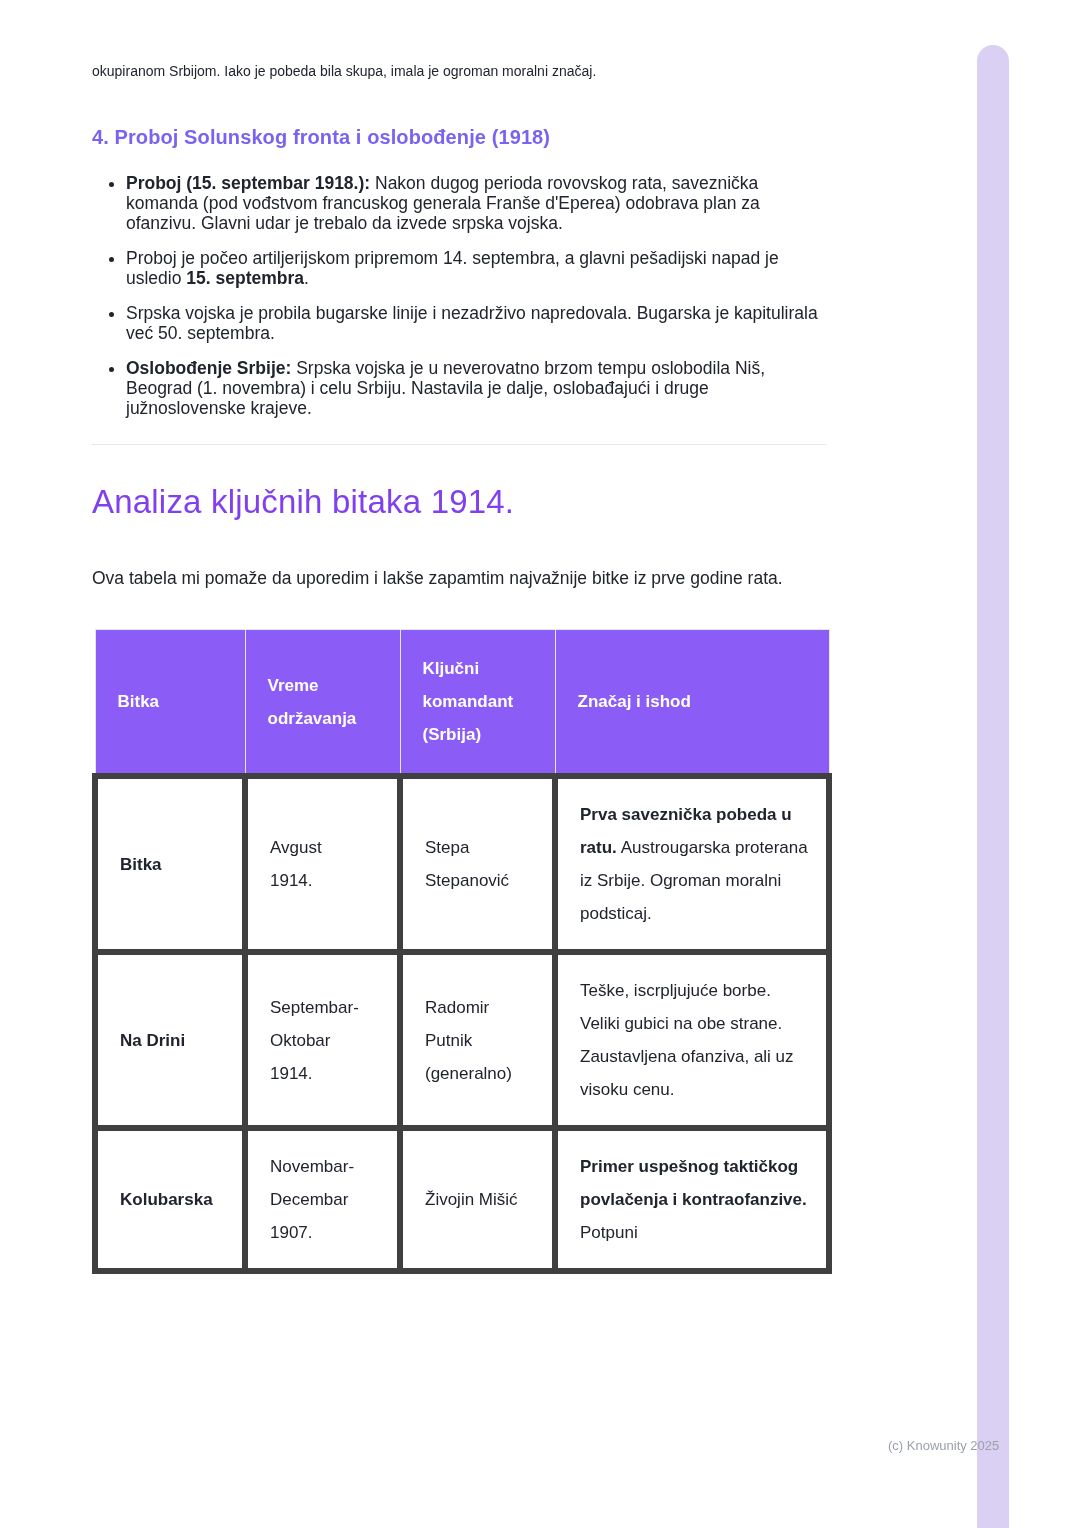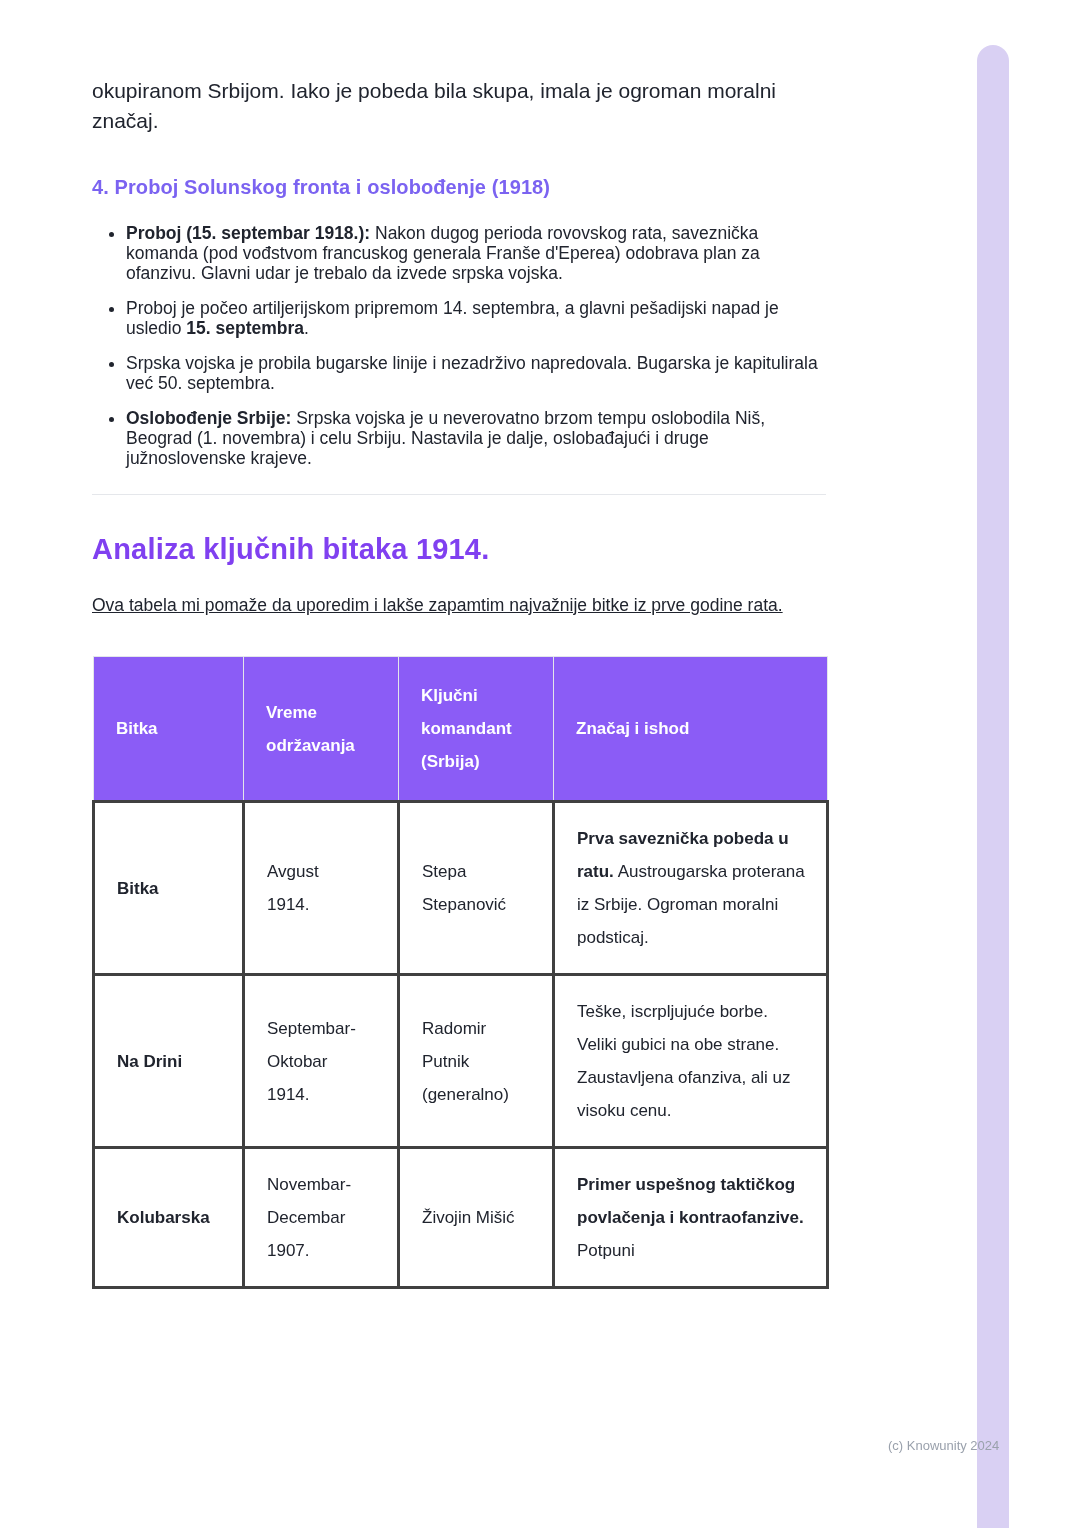--- a/index.html
+++ b/index.html
@@ -14,23 +14,22 @@
     overflow: hidden;
     margin: 0 auto;
   }
   .content {
     position: absolute;
     left: 92px;
     top: 56px;
     width: 734px;
   }
   .body-par {
-    font-size: 21px;
+    font-size: 14px;
     line-height: 30px;
-    margin-top: 20px;
   }
   .section-heading {
     color: #7b63f1;
     font-size: 20px;
     font-weight: 700;
     margin-top: 40px;
     margin-bottom: 24px;
     letter-spacing: 0.1px;
   }
   ul.bullets {
@@ -46,31 +45,30 @@
   }
   ul.bullets li::marker { color: #20242e; font-size: 15px; }
   strong { font-weight: 700; }
   hr.divider {
     border: none;
     border-top: 1px solid #e5e7eb;
     margin-top: 26px;
   }
   .analysis-heading {
     color: #8040f0;
-    font-size: 29px;
-    font-weight: 700;
+    font-size: 33px;
+    font-weight: 400;
     margin-top: 38px;
-    margin-bottom: 22px;
+    margin-bottom: 40px;
     letter-spacing: 0.2px;
   }
   .analysis-intro {
     font-size: 17.5px;
     line-height: 34px;
     text-align: justify;
-    text-decoration: underline;
   }
   table.battles {
     border-collapse: collapse;
     width: 734px;
     margin-top: 34px;
     table-layout: fixed;
   }
   table.battles col.c1 { width: 150px; }
   table.battles col.c2 { width: 155px; }
   table.battles col.c3 { width: 155px; }
@@ -81,21 +79,21 @@
     font-weight: 700;
     font-size: 17px;
     line-height: 33px;
     text-align: left;
     vertical-align: middle;
     padding: 22px 18px 22px 22px;
     white-space: pre-line;
     border: 1px solid #e3e6ea;
   }
   table.battles td {
-    border: 3px solid #404040;
+    border: 6px solid #404040;
     vertical-align: middle;
     font-size: 17px;
     line-height: 33px;
     padding: 19px 18px 19px 22px;
     white-space: pre-line;
     color: #20242e;
   }
   td.cell-bitka { font-weight: 700; }
   .scroll-strip {
     position: absolute;
@@ -185,15 +183,15 @@
           <td>Živojin Mišić</td>
           <td><strong>Primer uspešnog taktičkog povlačenja i kontraofanzive.</strong><span> Potpuni</span></td>
         </tr>
       </tbody>
     </table>
 
   </div>
 
   <div class="scroll-strip"></div>
 
-  <div class="watermark">(c) Knowunity 2024</div>
+  <div class="watermark">(c) Knowunity 2025</div>
 
 </div>
 
 </body></html>

